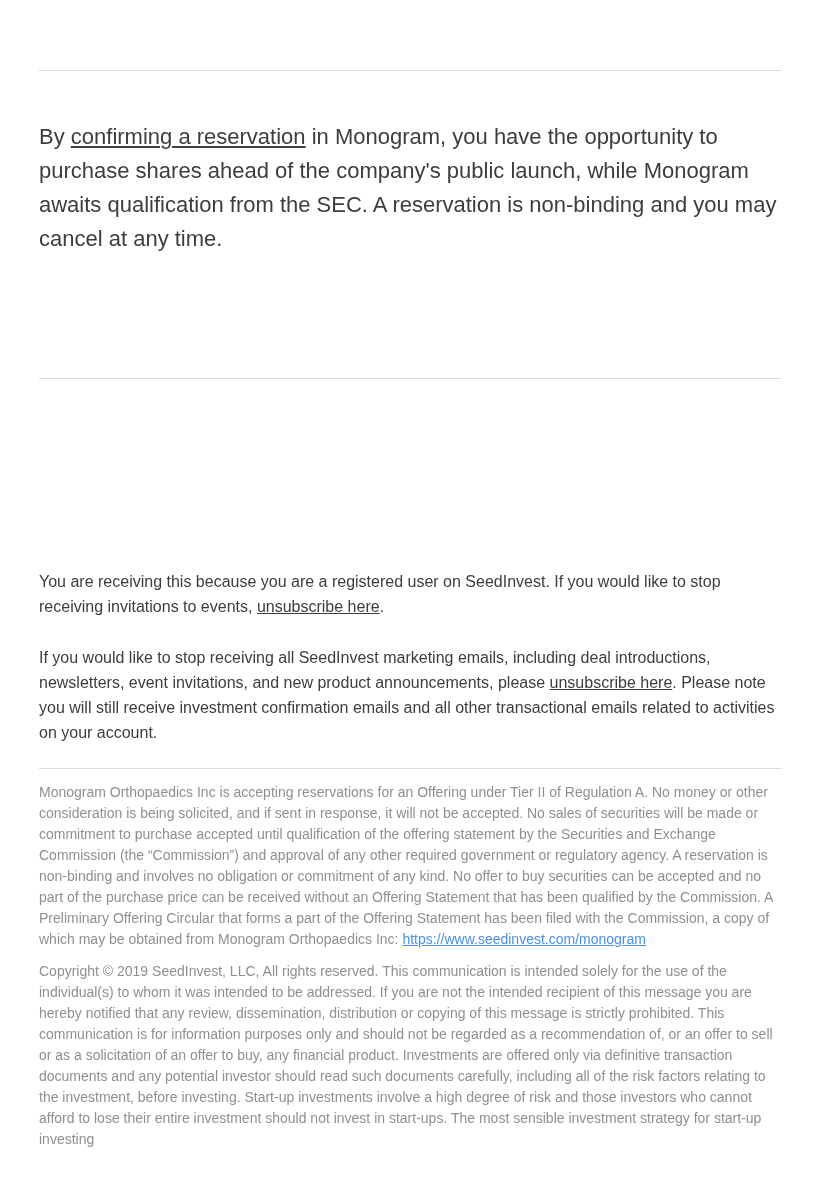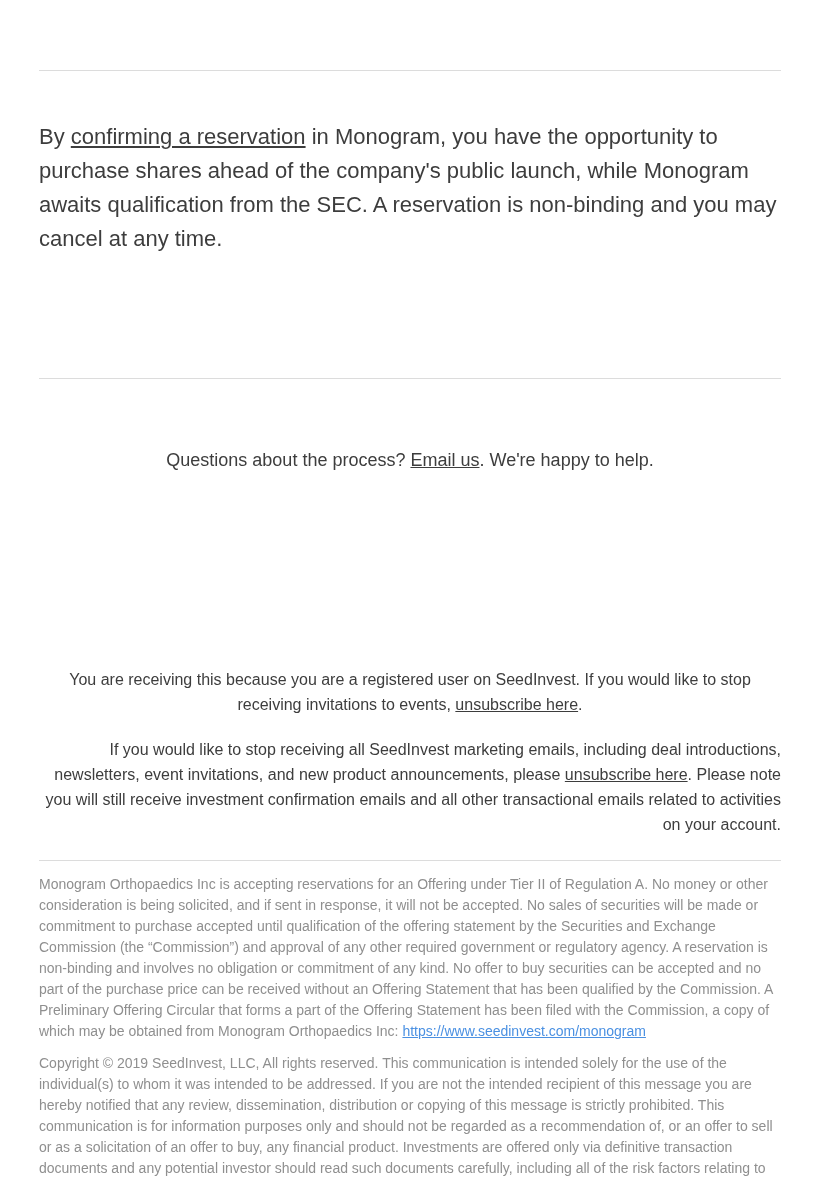--- a/index.html
+++ b/index.html
@@ -23,22 +23,22 @@
   .help {
     margin-top: 64px;
     font-size: 18px;
     line-height: 34px;
     text-align: center;
   }
   .unsub {
     font-size: 16px;
     line-height: 25px;
   }
-  .unsub-events { margin-top: 190px; text-align: center; }
-  .unsub-marketing { margin-top: 20px; text-align: right; }
+  .unsub-events { margin-top: 190px; }
+  .unsub-marketing { margin-top: 26px; }
   .divider-bottom { margin-top: 23px; }
   .legal {
     font-size: 14px;
     line-height: 21px;
     color: #8f8f8f;
   }
   .legal-offering { margin-top: 13px; }
   .legal-copyright { margin-top: 11px; }
   a.link {
     color: inherit;
@@ -56,21 +56,20 @@
 <body>
 
 <div class="email">
 
   <hr class="divider divider-top">
 
   <p class="intro"><span>By </span><a class="link">confirming a reservation</a><span> in Monogram, you have the opportunity to purchase shares ahead of the company's public launch, while Monogram awaits qualification from the SEC. A reservation is non-binding and you may cancel at any time.</span></p>
 
   <hr class="divider divider-mid">
 
-  <p class="help"><span>Questions about the process? </span><a class="link">Email us</a><span>. We're happy to help.</span></p>
 
   <p class="unsub unsub-events"><span>You are receiving this because you are a registered user on SeedInvest. If you would like to stop receiving invitations to events, </span><a class="link">unsubscribe here</a><span>.</span></p>
 
   <p class="unsub unsub-marketing"><span>If you would like to stop receiving all SeedInvest marketing emails, including deal introductions, newsletters, event invitations, and new product announcements, please </span><a class="link">unsubscribe here</a><span>. Please note you will still receive investment confirmation emails and all other transactional emails related to activities on your account.</span></p>
 
   <hr class="divider divider-bottom">
 
   <p class="legal legal-offering"><span>Monogram Orthopaedics Inc is accepting reservations for an Offering under Tier II of Regulation A. No money or other consideration is being solicited, and if sent in response, it will not be accepted. No sales of securities will be made or commitment to purchase accepted until qualification of the offering statement by the Securities and Exchange Commission (the “Commission”) and approval of any other required government or regulatory agency. A reservation is non-binding and involves no obligation or commitment of any kind. No offer to buy securities can be accepted and no part of the purchase price can be received without an Offering Statement that has been qualified by the Commission. A Preliminary Offering Circular that forms a part of the Offering Statement has been filed with the Commission, a copy of which may be obtained from Monogram Orthopaedics Inc: </span><a class="link-blue">https://www.seedinvest.com/monogram</a></p>
 
   <p class="legal legal-copyright">Copyright © 2019 SeedInvest, LLC, All rights reserved. This communication is intended solely for the use of the individual(s) to whom it was intended to be addressed. If you are not the intended recipient of this message you are hereby notified that any review, dissemination, distribution or copying of this message is strictly prohibited. This communication is for information purposes only and should not be regarded as a recommendation of, or an offer to sell or as a solicitation of an offer to buy, any financial product. Investments are offered only via definitive transaction documents and any potential investor should read such documents carefully, including all of the risk factors relating to the investment, before investing. Start-up investments involve a high degree of risk and those investors who cannot afford to lose their entire investment should not invest in start-ups. The most sensible investment strategy for start-up investing</p>

